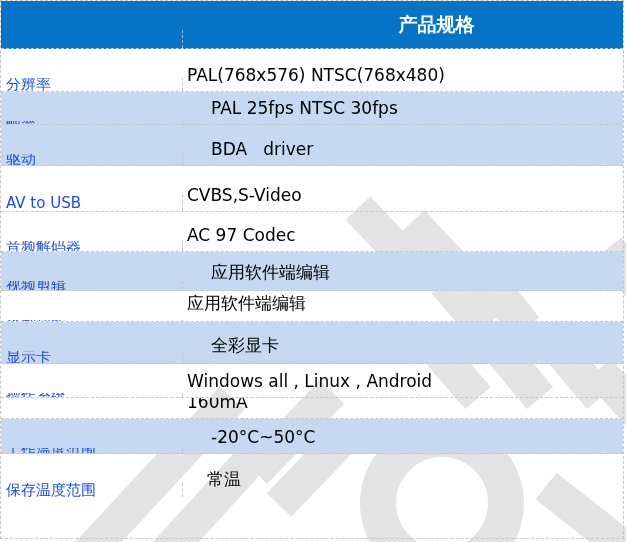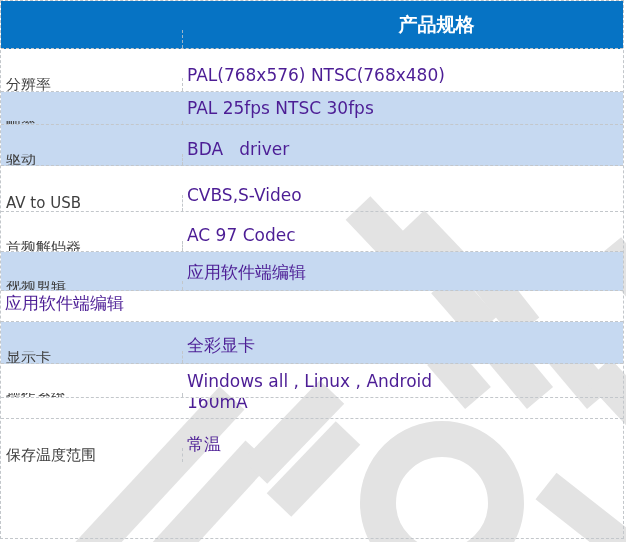--- a/index.html
+++ b/index.html
@@ -10,31 +10,31 @@
   
   .wm-svg{position:absolute;left:0;top:0;z-index:0;}
   .wm{stroke:#e3e3e3;stroke-width:34;fill:none;}
   .wm-ring{stroke:#e3e3e3;stroke-width:36;fill:none;}
 
   .tbl{
     position:absolute;left:0;top:0;width:624px;height:539px;z-index:1;
     border:1px dashed #c3c7cb;box-sizing:border-box;
   }
   .row{display:flex;border-bottom:1px dashed #c3c7cb;box-sizing:border-box;}
-  .row:last-child{border-bottom:none;}
-  .row.shaded{background:#c6d9f1;}
+  .row:last-child{border-bottom:none;gap:20px;}
+  .row.shaded{background:#c6d9f1;gap:24px;}
   .row.head{background:#0673c4;}
   .cell{box-sizing:border-box;overflow:hidden;}
   .label{
     width:182px;border-right:1px dashed #c3c7cb;display:flex;align-items:center;
-    padding-left:5px;font-size:15px;color:#404040;white-space:pre;margin-top:29px;
+    padding-left:5px;font-size:15px;color:#1d4ed8;white-space:pre;margin-top:29px;
   }
   .value{
     flex:1;display:flex;align-items:flex-end;
-    padding:0 0 6px 4px;font-size:17px;color:#4c1d95;white-space:pre;
+    padding:0 0 6px 4px;font-size:17px;color:#000000;white-space:pre;
   }
   .head .label{border-right:1px dashed #9fb6c9;}
   .head .value{
     align-items:center;justify-content:center;
     padding:0 12px 0 79px;color:#ffffff;font-weight:bold;font-size:19px;
   }
 </style>
 </head>
 <body>
 
@@ -89,39 +89,44 @@
       <div class="cell label">音频解码器</div>
       <div class="cell value">AC 97 Codec</div>
     </div>
 
     <div class="row shaded" style="height:39px">
       <div class="cell label">视频剪辑</div>
       <div class="cell value">应用软件端编辑</div>
     </div>
 
     <div class="row" style="height:31px">
+      <div class="cell label">录制功能</div>
       <div class="cell value">应用软件端编辑</div>
     </div>
 
     <div class="row shaded" style="height:42px">
       <div class="cell label">显示卡</div>
       <div class="cell value">全彩显卡</div>
     </div>
 
     <div class="row" style="height:34px">
       <div class="cell label">操作系统</div>
       <div class="cell value">Windows all , Linux , Android</div>
     </div>
 
 
     <div class="row" style="height:21px">
       <div class="cell label">工作电流</div>
       <div class="cell value">160mA</div>
     </div>
 
+    <div class="row shaded" style="height:35px">
+      <div class="cell label">工作温度范围</div>
+      <div class="cell value">-20°C~50°C</div>
+    </div>
 
     <div class="row" style="height:43px">
       <div class="cell label">保存温度范围</div>
       <div class="cell value">常温</div>
     </div>
 
   </div>
 </div>
 
 </body></html>

